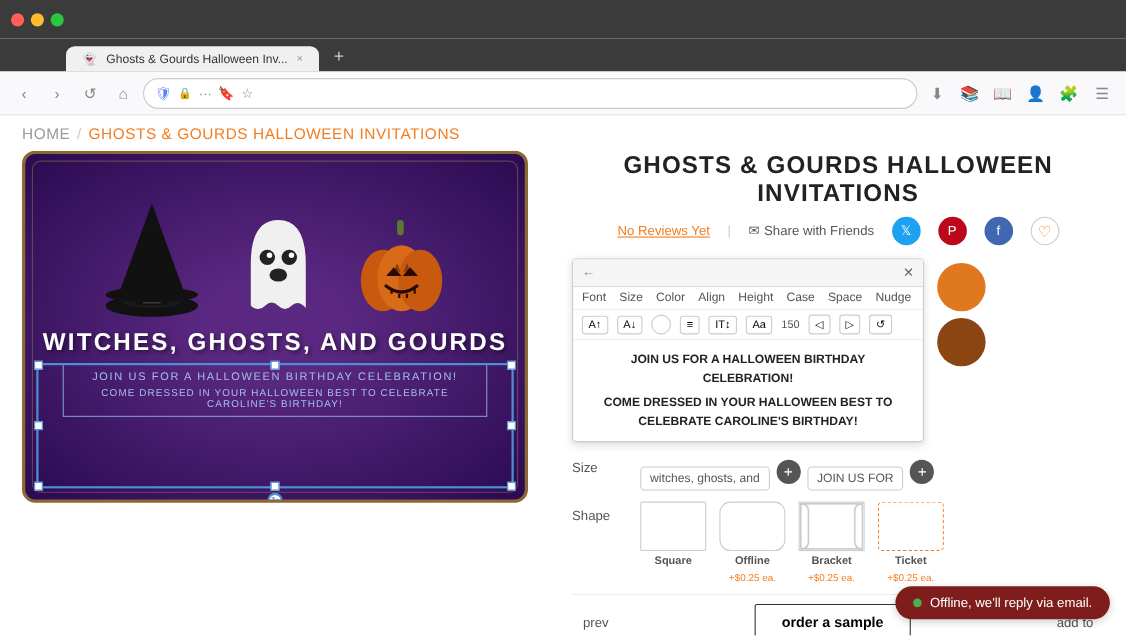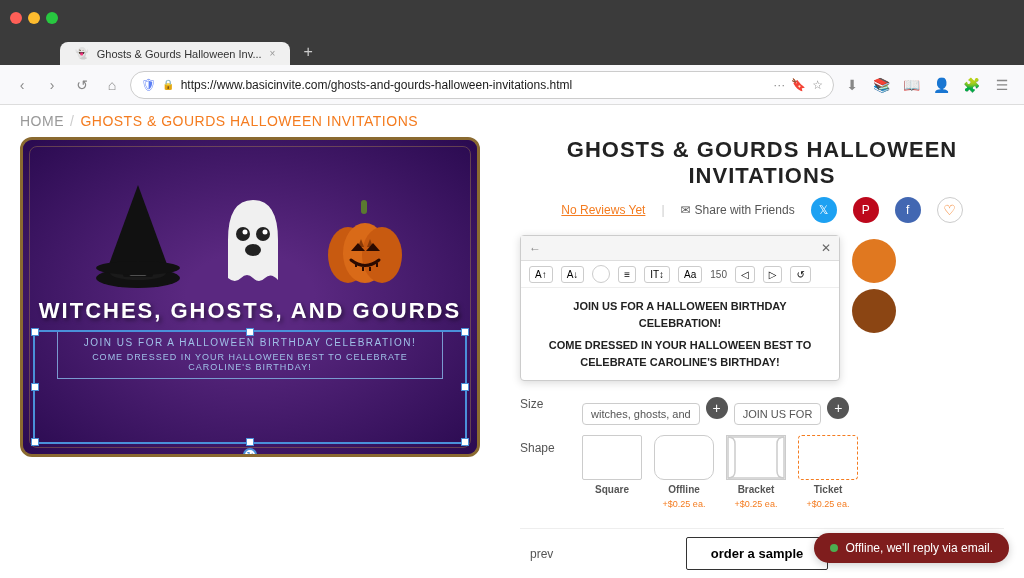--- a/index.html
+++ b/index.html
@@ -514,21 +514,20 @@
 </div>
 
 <div class="address-bar">
   <button class="nav-btn">‹</button>
   <button class="nav-btn">›</button>
   <button class="nav-btn">↺</button>
   <button class="nav-btn">⌂</button>
   <div class="url-bar">
     <span style="color:#5b7ff5;">🛡</span>
     <span style="color:#888; font-size:10px;">🔒</span>
-    <span class="url-text">https://www.basicinvite.com/ghosts-and-gourds-halloween-invitations.html</span>
     <span style="color:#888;">···</span>
     <span style="color:#888;">🔖</span>
     <span style="color:#888;">☆</span>
   </div>
   <div class="toolbar-icons">
     <span class="toolbar-icon">⬇</span>
     <span class="toolbar-icon">📚</span>
     <span class="toolbar-icon">📖</span>
     <span class="toolbar-icon">👤</span>
     <span class="toolbar-icon">🧩</span>
@@ -637,20 +636,30 @@
         <div class="social-icon social-heart">♡</div>
       </div>
 
       <div style="display:flex; gap:12px; align-items:flex-start;">
 
         <div class="text-editor">
           <div class="text-editor-header">
             <span class="editor-arrow">←</span>
             <span class="editor-close">✕</span>
           </div>
+          <div class="editor-toolbar">
+            <span>Font</span>
+            <span>Size</span>
+            <span>Color</span>
+            <span>Align</span>
+            <span>Height</span>
+            <span>Case</span>
+            <span>Space</span>
+            <span>Nudge</span>
+          </div>
           <div class="editor-toolbar-row2">
             <button class="editor-btn">A↑</button>
             <button class="editor-btn">A↓</button>
             <div style="width:18px;height:18px;border-radius:50%;border:1px solid #ccc;background:#fff;"></div>
             <button class="editor-btn">≡</button>
             <button class="editor-btn">IT↕</button>
             <button class="editor-btn">Aa</button>
             <span style="font-size:10px;color:#555;">150</span>
             <button class="editor-btn">◁</button>
             <button class="editor-btn">▷</button>

